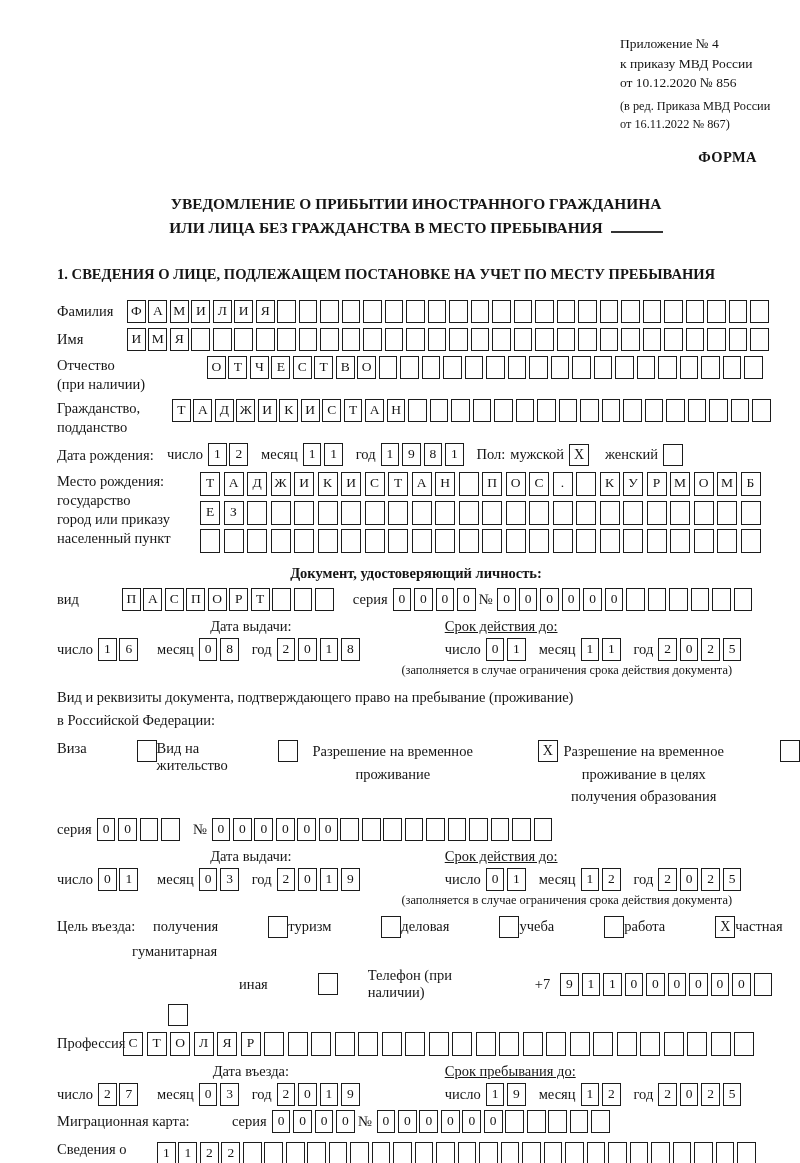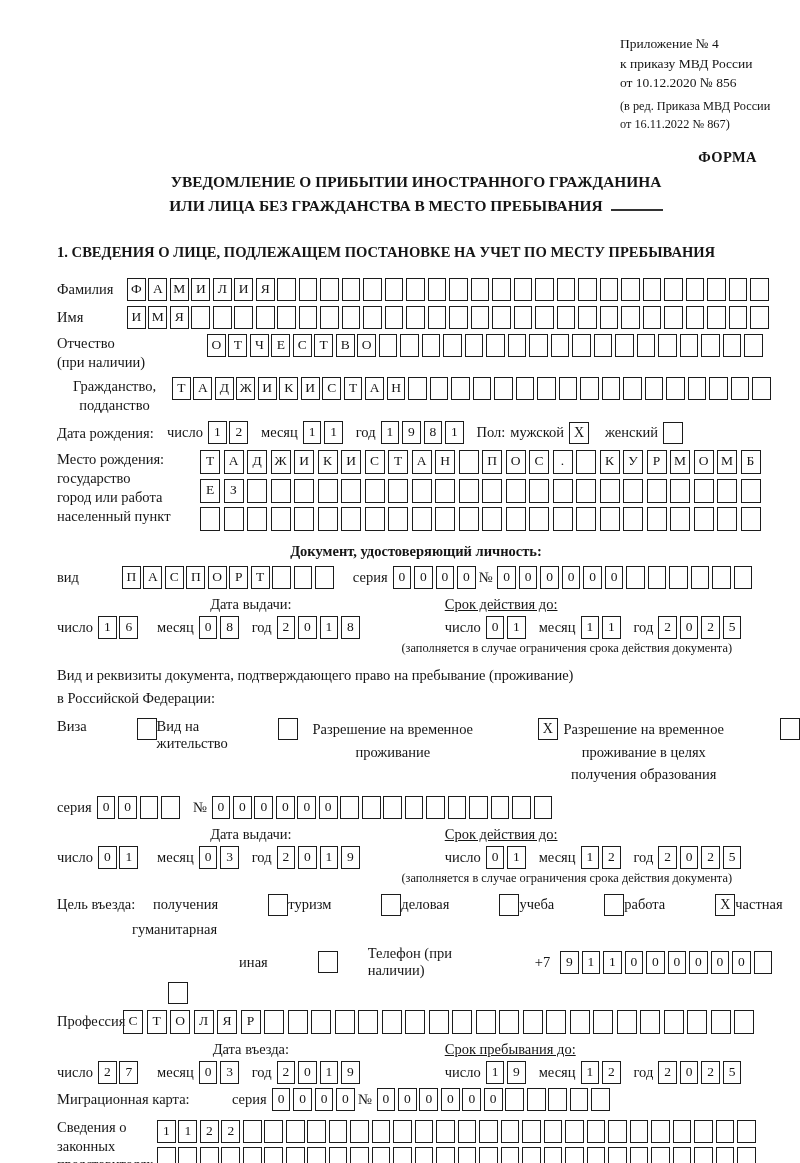--- a/index.html
+++ b/index.html
@@ -13,30 +13,30 @@
   }
   .page { width: 800px; height: 1163px; padding: 34px 25px 8px 57px; overflow: hidden; }
 
   
   .ref { margin-left: 563px; line-height: 1.45; font-size: 13.5px; }
   .ref .sub { font-size: 12.3px; }
   .ref .sub-first { margin-top: 5px; }
   .forma { text-align: right; padding-right: 18px; font-weight: bold; margin-top: 16px; font-size: 14.5px; letter-spacing: 0.4px; }
 
   
-  .title { text-align: center; font-weight: bold; font-size: 15.4px; margin-top: 4px; line-height: 1.55; }
+  .title { text-align: center; font-weight: bold; font-size: 15.4px; margin-top: 26px; line-height: 1.55; }
   .title-underline { display: inline-block; width: 52px; height: 13px; border-bottom: 2.2px solid #333; margin-left: 8px; }
   .sec-title { font-weight: bold; font-size: 14.6px; margin-top: 26px; margin-bottom: 17px; white-space: nowrap; }
 
   
   .row { display: flex; align-items: center; margin-bottom: 5px; }
   .row.top { align-items: flex-start; }
   .lbl { flex: 0 0 auto; line-height: 1.3; }
   .w-surname { width: 70px; } .w-name { width: 70px; }
-  .w-patr { width: 150px; } .w-cit { width: 115px; text-align: center; }
+  .w-patr { width: 150px; } .w-cit { width: 115px; }
   .w-place { width: 143px; } .w-vid { width: 65px; }
   .w-purpose { width: 96px; } .w-prof { width: 66px; }
   .w-reps { width: 100px; }
   .cells { display: inline-flex; flex-wrap: nowrap; }
   .cell {
     flex: 0 0 auto; width: 18.6px; height: 23px;
     border: 1.5px solid #1c1c1c; margin-right: 2.9px;
     text-align: center; line-height: 20px; font-size: 13.5px;
   }
   .lg .cell { width: 20px; height: 24px; margin-right: 3.5px; }
@@ -265,21 +265,21 @@
     <span class="glbl">мужской</span>
     <span class="cb">X</span>
     <span class="glbl ml16">женский</span>
     <span class="cb"></span>
   </div>
 
   <div class="row top" style="margin-top:6px;">
     <span class="lbl w-place">
       <span>Место рождения:</span><br>
       <span>государство</span><br>
-      <span>город или работа</span><br>
+      <span>город или приказу</span><br>
       <span>населенный пункт</span>
     </span>
     <span class="stack">
       <span class="cells lg">
           <span class="cell">Т</span>
           <span class="cell">А</span>
           <span class="cell">Д</span>
           <span class="cell">Ж</span>
           <span class="cell">И</span>
           <span class="cell">К</span>

